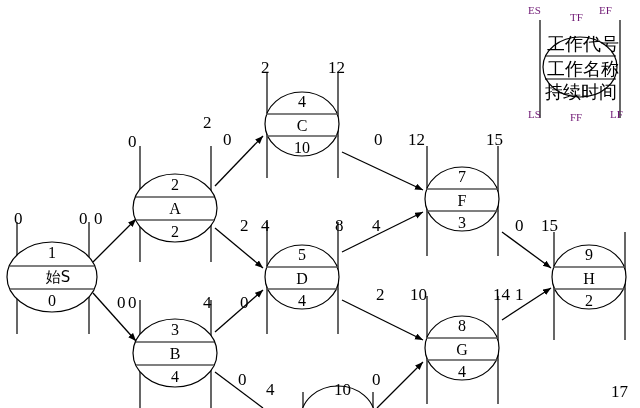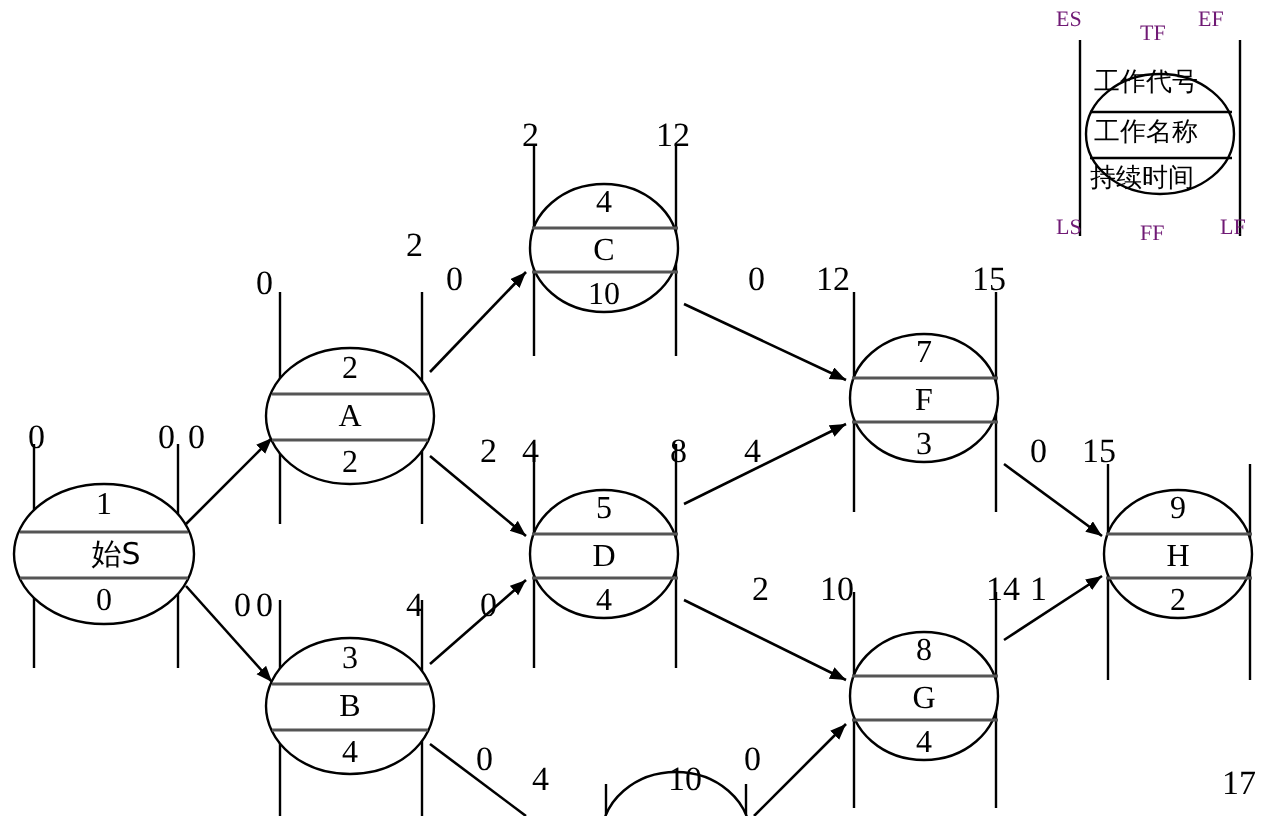--- a/index.html
+++ b/index.html
@@ -25,21 +25,21 @@
     font-size:16px;
     color:#000;
     white-space:nowrap;
     text-align:center;
     line-height:1;
   }
   .cjk{font-family:"DejaVu Sans", sans-serif;font-size:15px;}
   .legendtext{
     position:absolute;
     font-family:"DejaVu Sans", sans-serif;
-    font-size:13px;
+    font-size:18px;
     color:#000;
     white-space:nowrap;
     line-height:1;
   }
   .legendcap{
     position:absolute;
     font-family:"Liberation Serif", serif;
     font-size:11px;
     color:#701a75;
     white-space:nowrap;

